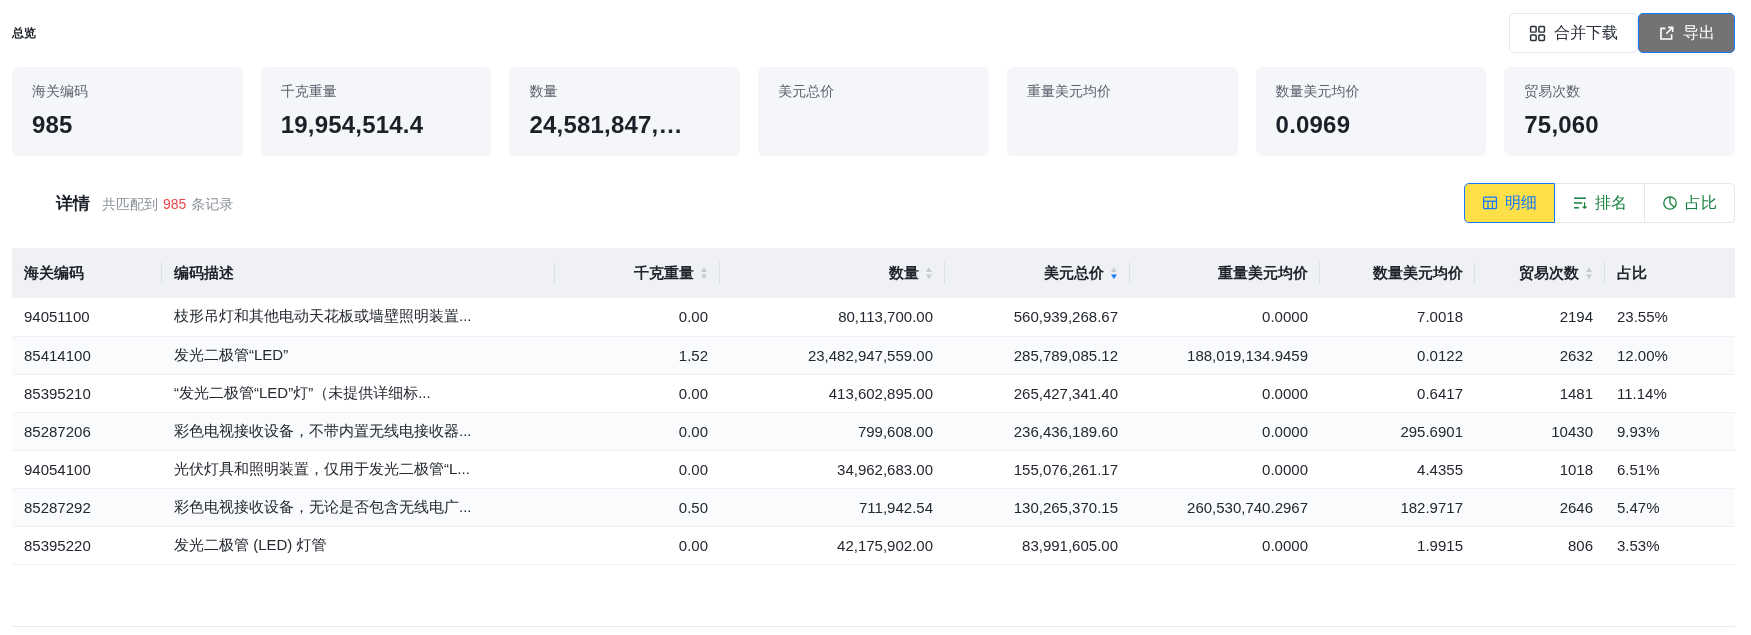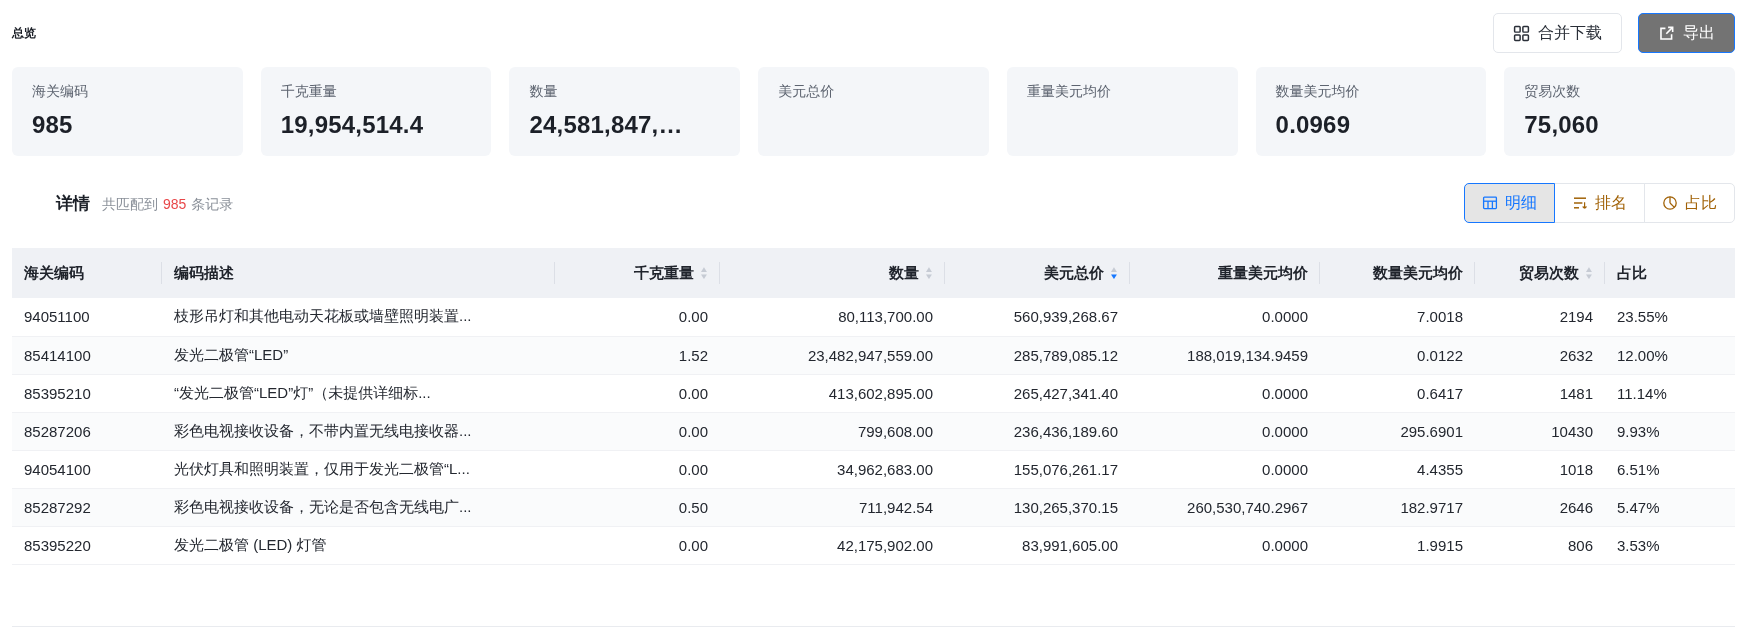--- a/index.html
+++ b/index.html
@@ -10,21 +10,21 @@
     color: #20242c;
   }
   .page { padding: 12px 16px 0 12px; }
 
   
   .topbar {
     display: flex; justify-content: space-between; align-items: center;
     height: 42px; margin-bottom: 13px;
   }
   .page-title { font-size: 12px; font-weight: bold; color: #1c2028; }
-  .topbar-actions { display: flex; gap: 16px; }
+  .topbar-actions { display: flex; }
   .btn {
     display: inline-flex; align-items: center; gap: 8px;
     height: 40px; padding: 0 19px;
     border: 1px solid #e3e6eb; border-radius: 5px;
     background: #ffffff; color: #2a2f38;
     font-size: 16px; font-family: inherit; cursor: pointer;
   }
   .btn-primary { background: #737373; border-color: #1677ff; color: #ffffff; }
   .btn .icon { display: inline-flex; }
 
@@ -49,27 +49,27 @@
   .details-left { display: flex; align-items: baseline; gap: 12px; }
   .details-title { font-size: 17px; font-weight: bold; color: #1c2028; margin-left: 44px; }
   .match-text { font-size: 14px; color: #8a9099; }
   .match-count { color: #e84749; margin: 0 5px; }
 
   .tabs { display: flex; }
   .tab {
     display: inline-flex; align-items: center; gap: 7px;
     height: 40px; padding: 0 17px;
     border: 1px solid #e3e6eb; background: #ffffff;
-    font-size: 16px; color: #a16207; font-family: inherit;
+    font-size: 16px; color: #15803d; font-family: inherit;
     cursor: pointer; margin-left: -1px; position: relative;
   }
   .tab:first-child { border-radius: 5px 0 0 5px; margin-left: 0; }
   .tab:last-child { border-radius: 0 5px 5px 0; }
   .tab.active {
-    color: #1677ff; border-color: #1677ff; background: #e5e5e5; z-index: 2;
+    color: #1677ff; border-color: #1677ff; background: #fde047; z-index: 2;
   }
   .tab-icon { display: inline-flex; }
 
   
   table { width: 100%; border-collapse: collapse; table-layout: fixed; }
   thead th {
     background: #eff1f5; height: 50px;
     font-size: 15px; font-weight: bold; color: #20242c;
     padding: 0 12px; position: relative;
   }

